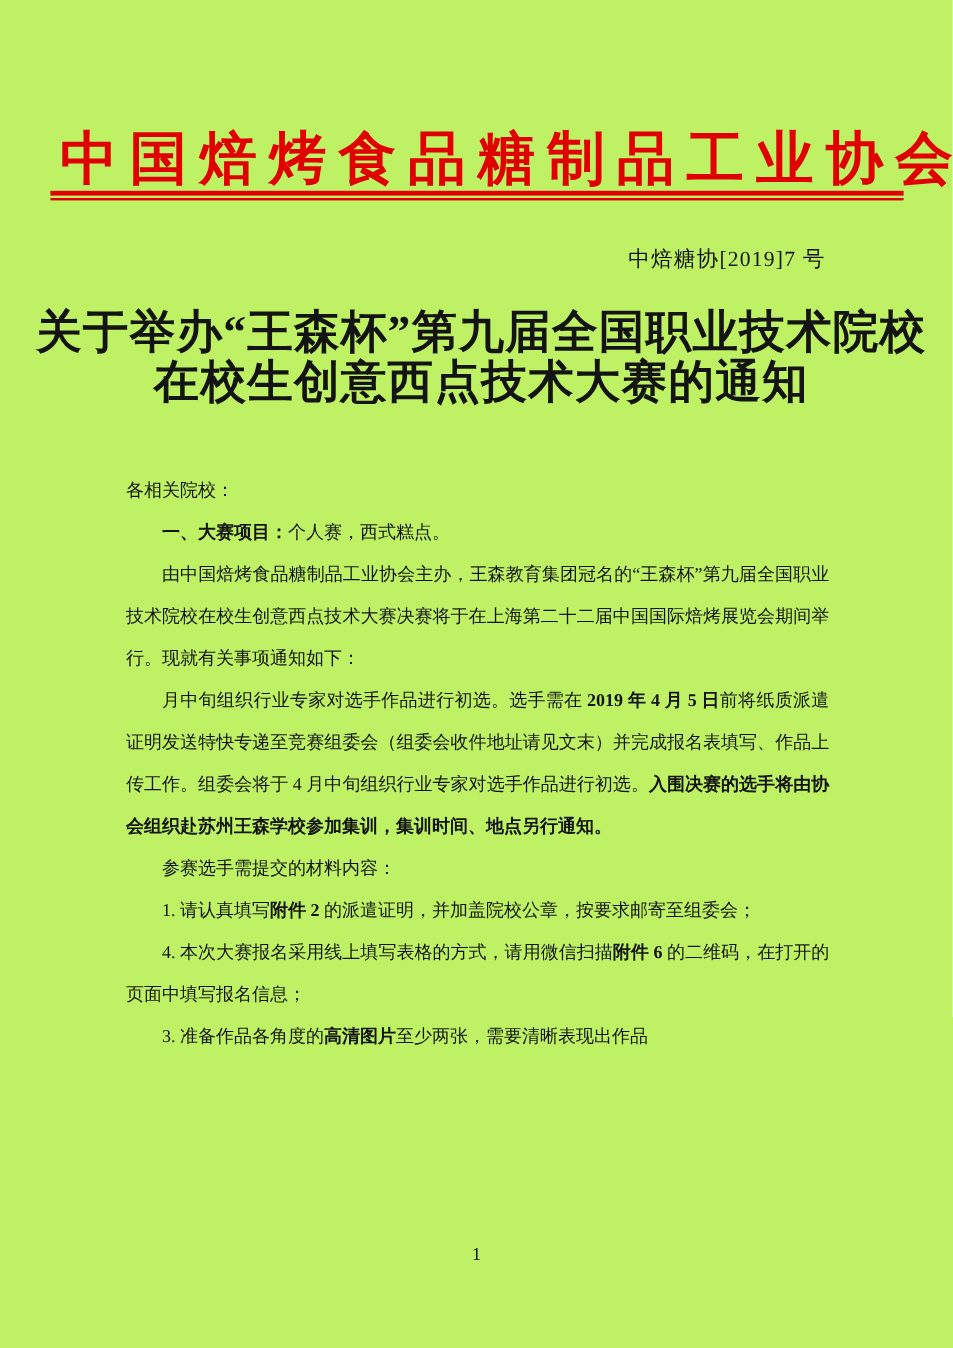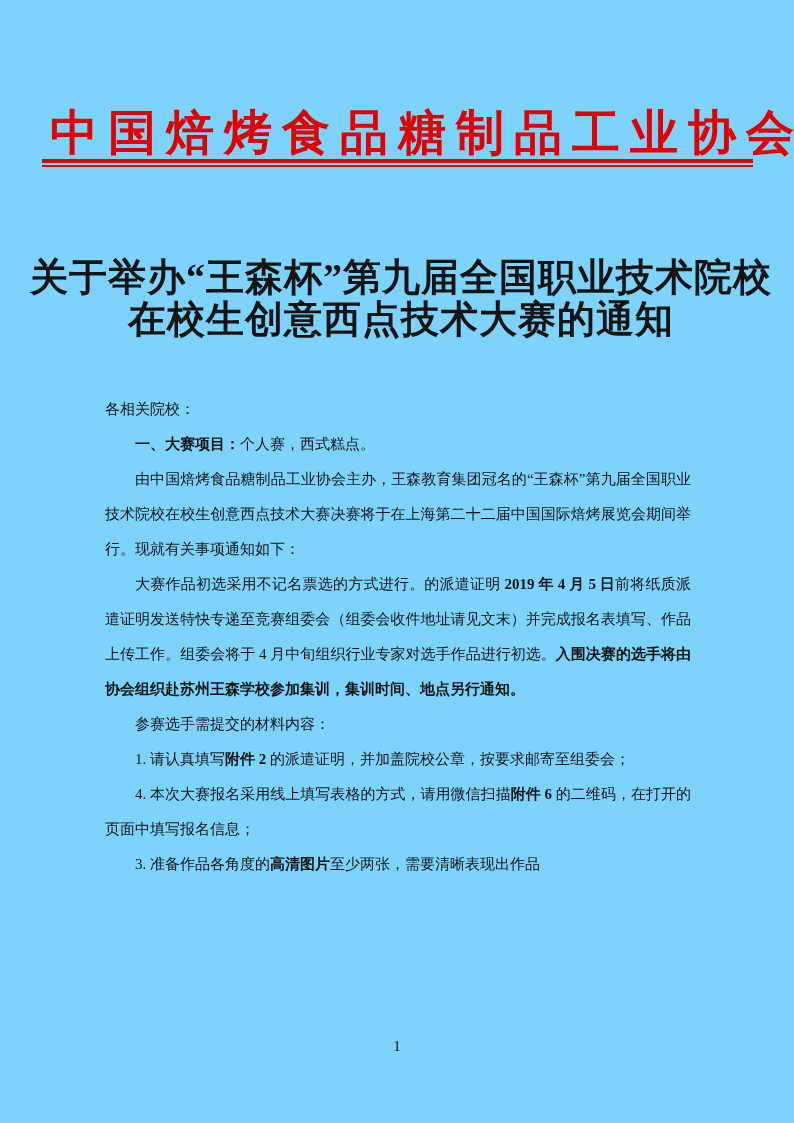--- a/index.html
+++ b/index.html
@@ -1,21 +1,21 @@
 <!DOCTYPE html>
 <html lang="zh"><head>
 <meta charset="utf-8">
 <style>
   html, body { margin: 0; padding: 0; background: #ffffff; }
   .page {
     position: relative;
     width: 794px;
     height: 1123px;
     margin: 0 auto;
-    background: #7dd3fc;
+    background: #bef264;
     overflow: hidden;
     font-family: "Liberation Serif", "DejaVu Serif", serif;
     color: #141414;
   }
   .org-name {
     position: absolute;
     left: 50px;
     top: 107px;
     font-size: 48px;
     font-weight: 700;
@@ -77,32 +77,33 @@
 </style>
 </head>
 <body>
 
 <div class="page">
 
   <div class="org-name" style="color: rgb(224, 0, 0);">中国焙烤食品糖制品工业协会</div>
 
   <div class="letterhead-rule" style="border-top-color: rgb(224, 0, 0); border-bottom-color: rgb(224, 0, 0);"></div>
 
+  <div class="doc-number">中焙糖协[2019]7 号</div>
 
   <h1 class="title">
     <span>关于举办“王森杯”第九届全国职业技术院校</span><br>
     <span>在校生创意西点技术大赛的通知</span>
   </h1>
 
   <div class="body-block">
     <p class="para salutation">各相关院校：</p>
     <div>
         <p class="para indent"><span class="seg bold">一、大赛项目：</span><span class="seg">个人赛，西式糕点。</span></p>
         <p class="para indent"><span class="seg">由中国焙烤食品糖制品工业协会主办，王森教育集团冠名的“王森杯”第九届全国职业技术院校在校生创意西点技术大赛决赛将于在上海第二十二届中国国际焙烤展览会期间举行。现就有关事项通知如下：</span></p>
-        <p class="para indent"><span class="seg">大赛作品初选采用不记名票选的方式进行。的派遣证明 </span><span class="seg bold">2019 年 4 月 5 日</span><span class="seg">前将纸质派遣证明发送特快专递至竞赛组委会（组委会收件地址请见文末）并完成报名表填写、作品上传工作。组委会将于 4 月中旬组织行业专家对选手作品进行初选。</span><span class="seg bold">入围决赛的选手将由协会组织赴苏州王森学校参加集训，集训时间、地点另行通知。</span></p>
+        <p class="para indent"><span class="seg">月中旬组织行业专家对选手作品进行初选。选手需在 </span><span class="seg bold">2019 年 4 月 5 日</span><span class="seg">前将纸质派遣证明发送特快专递至竞赛组委会（组委会收件地址请见文末）并完成报名表填写、作品上传工作。组委会将于 4 月中旬组织行业专家对选手作品进行初选。</span><span class="seg bold">入围决赛的选手将由协会组织赴苏州王森学校参加集训，集训时间、地点另行通知。</span></p>
         <p class="para indent"><span class="seg">参赛选手需提交的材料内容：</span></p>
         <p class="para indent"><span class="seg">1. 请认真填写</span><span class="seg bold">附件 2</span><span class="seg"> 的派遣证明，并加盖院校公章，按要求邮寄至组委会；</span></p>
         <p class="para indent"><span class="seg">4. 本次大赛报名采用线上填写表格的方式，请用微信扫描</span><span class="seg bold">附件 6</span><span class="seg"> 的二维码，在打开的页面中填写报名信息；</span></p>
         <p class="para indent"><span class="seg">3. 准备作品各角度的</span><span class="seg bold">高清图片</span><span class="seg">至少两张，需要清晰表现出作品</span></p>
       </div>
   </div>
 
   <div class="page-number">1</div>
 
 </div>

